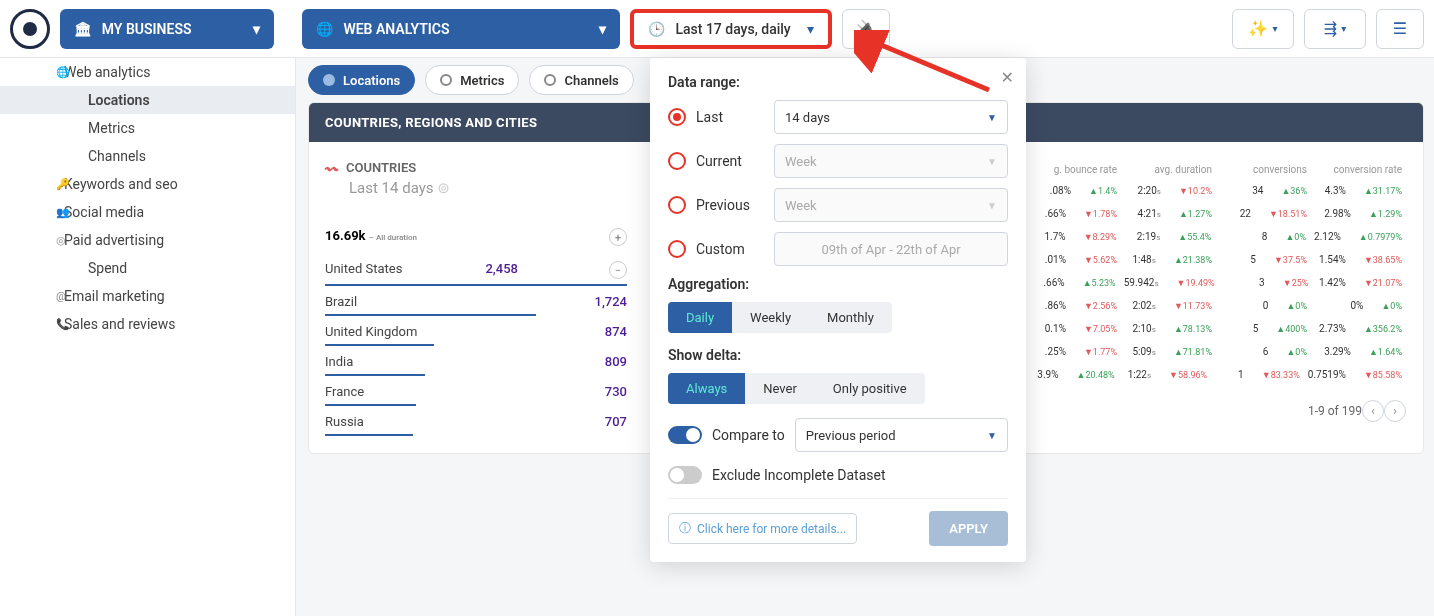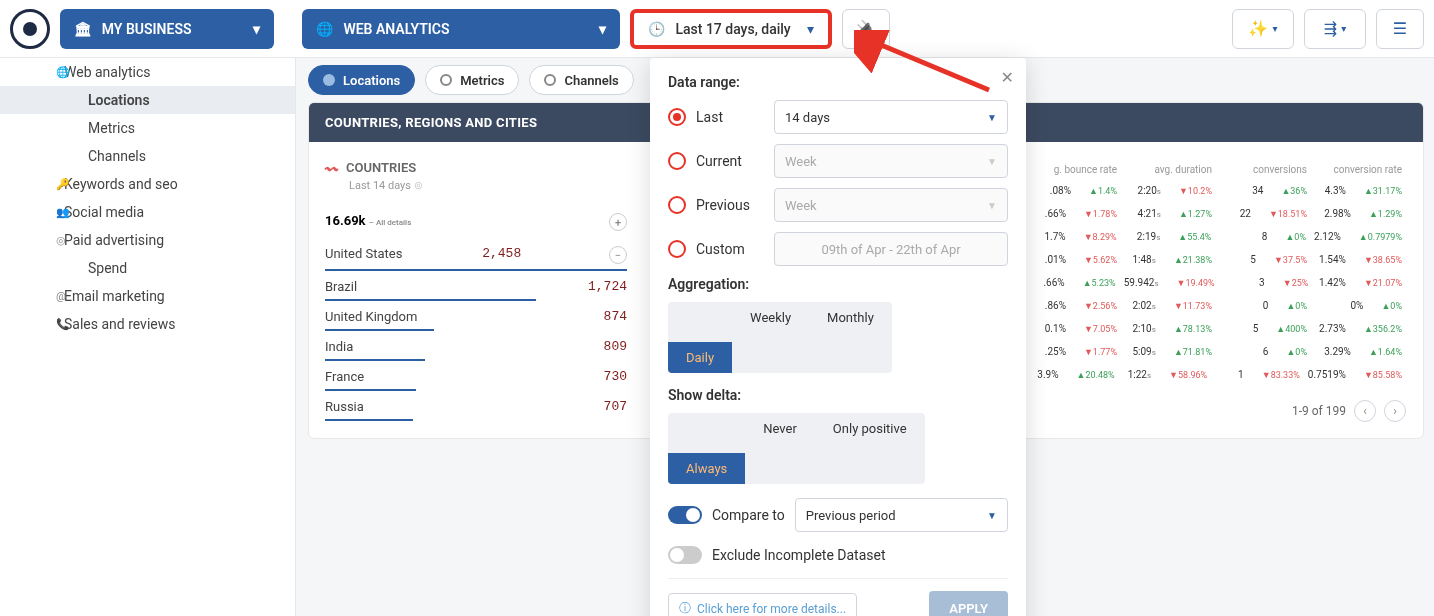--- a/index.html
+++ b/index.html
@@ -37,56 +37,56 @@
 .tab.active { background: #2d5fa4; color: #fff; border-color: #2d5fa4; }
 .tab .dot { width: 12px; height: 12px; border-radius: 50%; border: 2px solid #888; background: #fff; }
 .tab.active .dot { border: none; background: #9bbce0; }
 
 .card { background: #fff; border-radius: 6px; overflow: hidden; border: 1px solid #e8e8e8; }
 .card-head { background: #3c4a61; color: #fff; padding: 12px 16px; font-weight: 700; font-size: 13px; letter-spacing: 0.3px; }
 .card-body { padding: 16px; display: flex; gap: 20px; }
 
 .countries-list { width: 302px; }
 .countries-title { color: #666; font-size: 13px; font-weight: 600; display: flex; align-items: center; gap: 8px; }
-.countries-sub { color: #999; font-size: 11px; margin-left: 24px; margin-top: 2px; margin-bottom: 14px; }
+.countries-sub { color: #999; font-size: 15px; margin-left: 24px; margin-top: 2px; margin-bottom: 24px; }
 .country-row { display: flex; justify-content: space-between; padding: 7px 0; border-bottom: 1px solid transparent; position: relative; font-size: 13px; }
 .country-row .bar { position: absolute; bottom: 0; left: 0; height: 2px; background: #2d5fa4; }
 .country-row.total { font-weight: 500; }
 .country-row .name { color: #444; }
-.country-row .val { color: #7f1d1d; font-weight: 500; font-family: Liberation Mono, monospace; }
+.country-row .val { color: #4c1d95; font-weight: 500; }
 .plusminus { width: 18px; height: 18px; border: 1px solid #ccc; border-radius: 50%; display: inline-flex; align-items: center; justify-content: center; font-size: 11px; color: #888; margin-left: 8px; }
 
 .worldmap { width: 180px; height: 200px; position: relative; }
 
 
 .datatable { position: absolute; right: 18px; top: 102px; width: 380px; font-size: 10px; }
 .dt-head { display: flex; color: #999; text-align: right; padding: 4px 0; }
 .dt-head > div { flex: 1; padding: 0 4px; }
 .dt-row { display: flex; padding: 6px 0; color: #333; }
 .dt-row > div { flex: 1; padding: 0 4px; text-align: right; display: flex; justify-content: flex-end; align-items: baseline; gap: 18px; }
 .up { color: #3ca05a; font-size: 9px; }
 .down { color: #e05a5a; font-size: 9px; }
 .sfx { font-size: 8px; color: #888; }
-.pagin { display: flex; justify-content: flex-end; align-items: center; gap: 8px; margin-top: 14px; color: #666; font-size: 12px; }
+.pagin { display: flex; justify-content: flex-end; align-items: center; margin-top: 14px; color: #666; font-size: 12px; }
 .pagin .pbtn { width: 22px; height: 22px; border: 1px solid #d0d5dd; border-radius: 50%; display: flex; align-items: center; justify-content: center; color: #888; }
 
 
 .modal { position: absolute; left: 650px; top: 58px; width: 376px; background: #fff; border-radius: 4px; box-shadow: 0 4px 24px rgba(0,0,0,0.15); padding: 16px 18px; z-index: 100; }
 .modal .close { position: absolute; right: 12px; top: 10px; color: #888; font-size: 16px; cursor: pointer; }
 .modal h4 { font-size: 14px; color: #333; margin-bottom: 10px; font-weight: 600; }
 .radio-row { display: flex; align-items: center; gap: 10px; margin-bottom: 10px; }
 .radio { width: 18px; height: 18px; border: 2px solid #e73228; border-radius: 50%; display: flex; align-items: center; justify-content: center; }
 .radio.checked::after { content: ''; width: 8px; height: 8px; background: #e73228; border-radius: 50%; }
 .radio-label { width: 68px; font-size: 14px; color: #333; }
 .sel { flex: 1; height: 34px; border: 1px solid #d0d5dd; border-radius: 4px; display: flex; align-items: center; padding: 0 10px; font-size: 13px; color: #333; justify-content: space-between; }
 .sel.disabled { color: #aaa; background: #fafafa; gap: 37px; }
 .sel .chv { color: #2d5fa4; font-size: 10px; }
 .seg { display: flex; background: #eef0f3; border-radius: 4px; overflow: hidden; width: fit-content; }
 .seg > div { padding: 8px 18px; font-size: 13px; color: #333; }
-.seg > div.on { background: #2d5fa4; color: #fdba74; margin-top: 40px; }
+.seg > div.on { background: #2d5fa4; color: #5eead4; }
 .toggle-row { display: flex; align-items: center; gap: 10px; margin: 14px 0; font-size: 14px; color: #333; }
 .toggle { width: 34px; height: 18px; background: #ccc; border-radius: 10px; position: relative; }
 .toggle.on { background: #2d5fa4; }
 .toggle::after { content: ''; position: absolute; width: 14px; height: 14px; background: #fff; border-radius: 50%; top: 2px; left: 2px; }
 .toggle.on::after { left: 18px; }
 .modal-footer { display: flex; justify-content: space-between; align-items: center; border-top: 1px solid #eee; padding-top: 12px; margin-top: 8px; }
 .info-link { color: #5a9fd4; font-size: 12px; border: 1px solid #d0d5dd; border-radius: 4px; padding: 6px 10px; display: flex; align-items: center; gap: 6px; }
 .apply-btn { background: #a8bdd6; color: #fff; padding: 10px 20px; border-radius: 4px; font-size: 13px; font-weight: 600; }
 
 
@@ -231,21 +231,21 @@
   <div class="card">
     <div class="card-head">COUNTRIES, REGIONS AND CITIES</div>
     <div class="card-body">
       <div class="countries-list">
         <div class="countries-title">
           <span style="color:#e05a5a">〰</span>
           <span>COUNTRIES</span>
         </div>
         <div class="countries-sub"><span>Last 14 days</span> <span style="opacity:0.5">⊚</span></div>
         <div class="country-row total">
-          <span><b>16.69k</b> <span class="sfx">– All details</span></span>
+          <span><b>16.69k</b> <span class="sfx">– All duration</span></span>
           <span class="plusminus">+</span>
         </div>
         <div id="country-rows">
             <div class="country-row">
               <span class="name">United States</span>
               <span class="val">2,458</span>
               <span class="plusminus">−</span>
               <div class="bar" style="width:100%"></div>
             </div>
             <div class="country-row">

